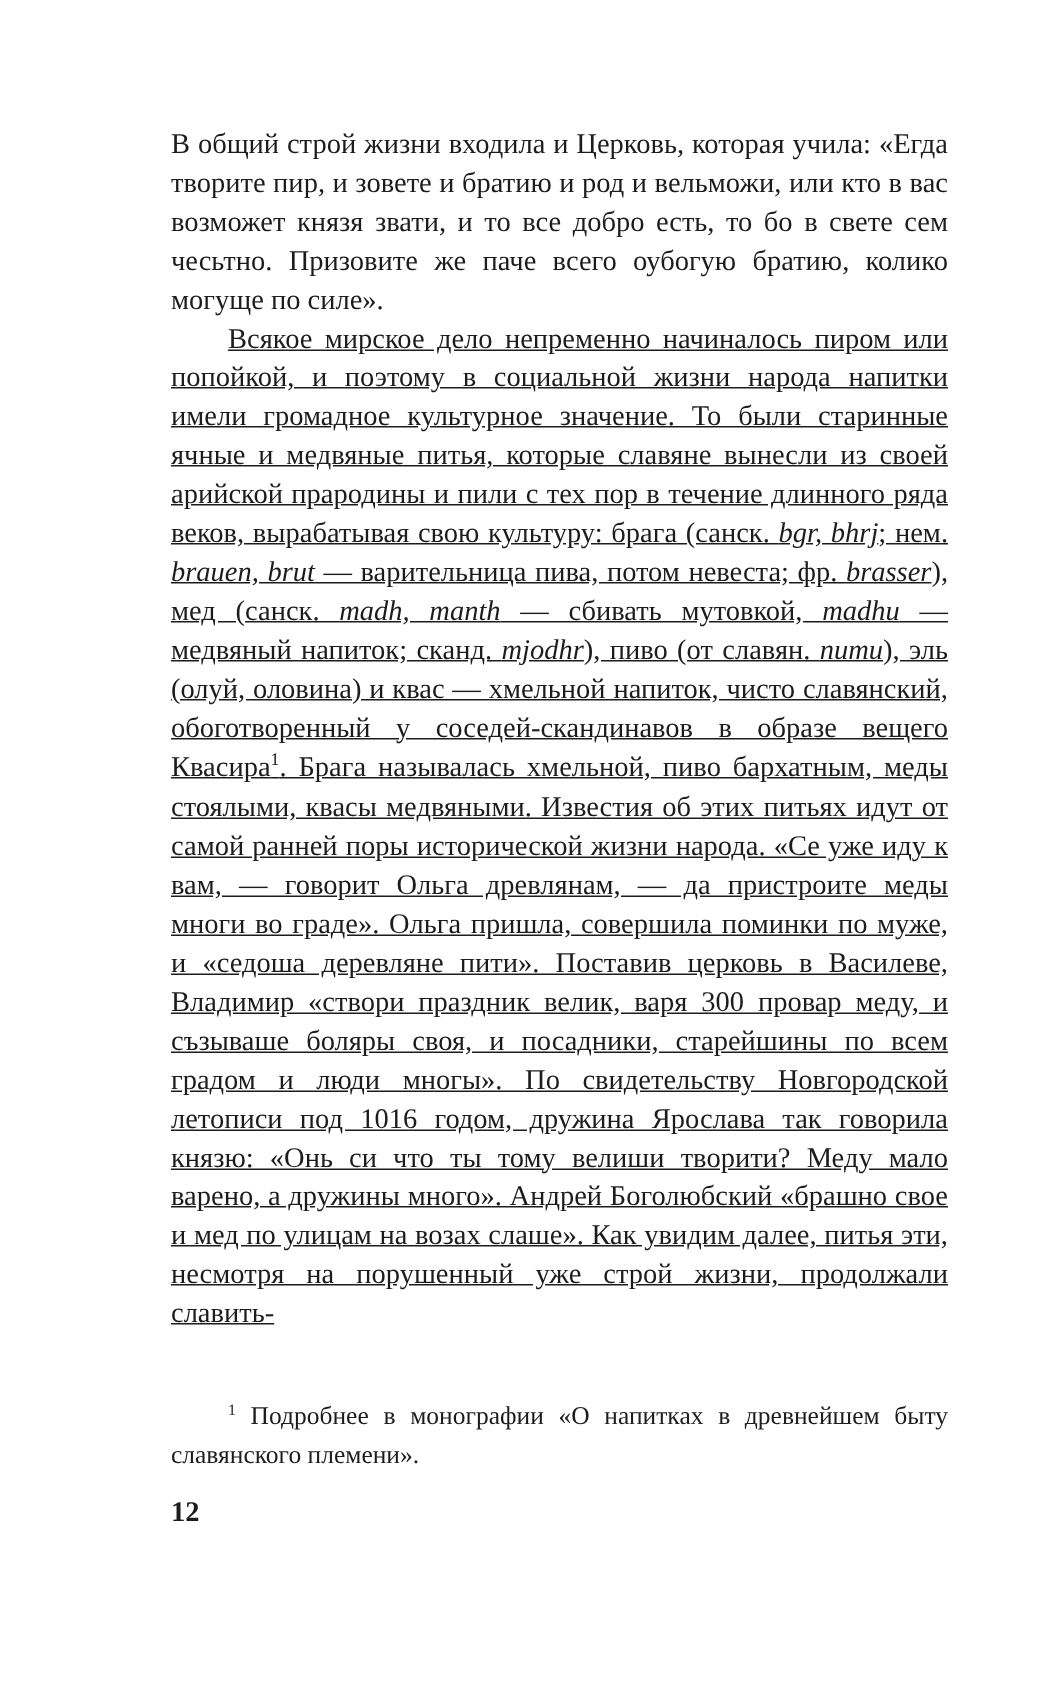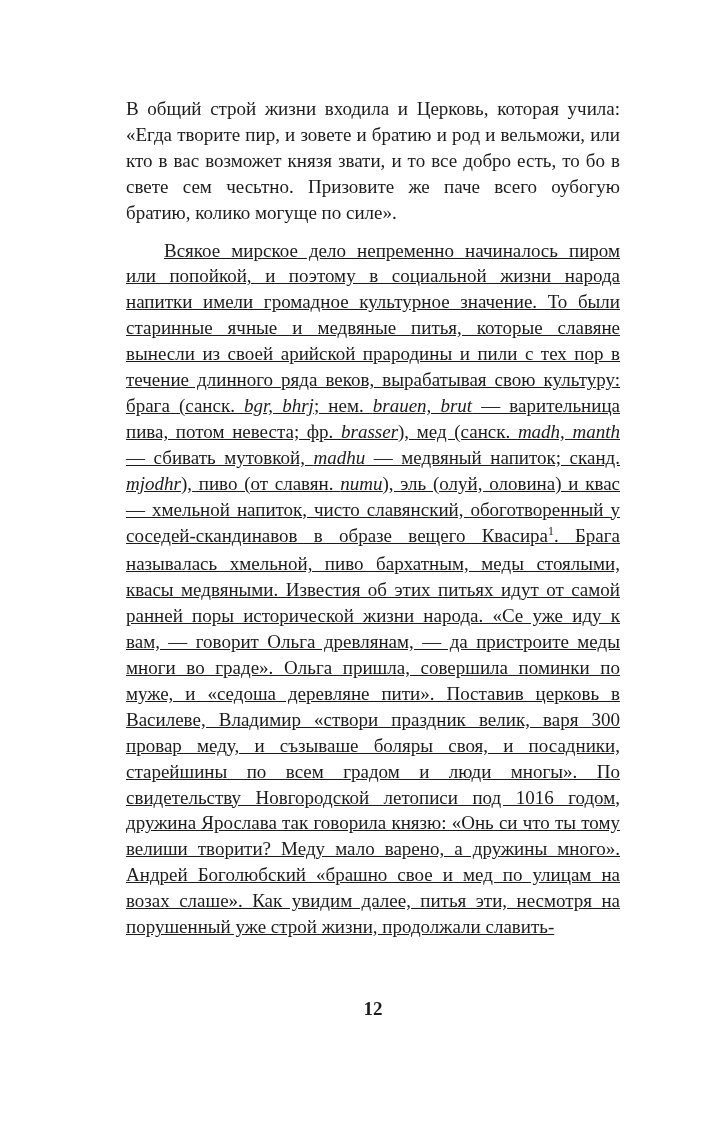--- a/index.html
+++ b/index.html
@@ -19,21 +19,21 @@
   .text-block {
     position: absolute;
     left: 114px;
     top: 84px;
     width: 518px;
     font-size: 19px;
     line-height: 25.9px;
     text-align: justify;
   }
   .para {
-    margin: 12px;
+    margin: 0;
   }
   .para.indent {
     text-indent: 38px;
     text-decoration: underline;
   }
   .run-normal {
     font-style: normal;
   }
   .run-italic {
     font-style: italic;
@@ -51,31 +51,33 @@
     font-size: 17px;
     line-height: 22.5px;
     text-align: justify;
     text-indent: 38px;
   }
   .page-number {
     position: absolute;
     left: 114px;
     top: 998px;
     width: 518px;
-    text-align: center;
     font-size: 19px;
     font-weight: bold;
   }
 </style>
 </head>
 <body>
 
 <div class="book-page">
 
   <div class="text-block">
     <p class="para no-indent">В общий строй жизни входила и Церковь, которая учила: «Егда творите пир, и зовете и братию и род и вельможи, или кто в вас возможет князя звати, и то все добро есть, то бо в свете сем чесьтно. Призовите же паче всего оубогую братию, колико могуще по силе».</p>
     <p class="para indent"><span class="run-normal">Всякое мирское дело непременно начиналось пиром или попойкой, и поэтому в социальной жизни народа напитки имели громадное культурное значение. То были старинные ячные и медвяные питья, которые славяне вынесли из своей арийской прародины и пили с тех пор в течение длинного ряда веков, вырабатывая свою культуру: брага (санск. </span><span class="run-italic">bgr, bhrj</span><span class="run-normal">; нем. </span><span class="run-italic">brauen, brut</span><span class="run-normal"> — варительница пива, потом невеста; фр. </span><span class="run-italic">brasser</span><span class="run-normal">), мед (санск. </span><span class="run-italic">madh, manth</span><span class="run-normal"> — сбивать мутовкой, </span><span class="run-italic">madhu</span><span class="run-normal"> — медвяный напиток; сканд. </span><span class="run-italic">mjodhr</span><span class="run-normal">), пиво (от славян. </span><span class="run-italic">пити</span><span class="run-normal">), эль (олуй, оловина) и квас — хмельной напиток, чисто славянский, обоготворенный у соседей-скандинавов в образе вещего Квасира</span><span class="run-sup">1</span><span class="run-normal">. Брага называлась хмельной, пиво бархатным, меды стоялыми, квасы медвяными. Известия об этих питьях идут от самой ранней поры исторической жизни народа. «Се уже иду к вам, — говорит Ольга древлянам, — да пристроите меды многи во граде». Ольга пришла, совершила поминки по муже, и «седоша деревляне пити». Поставив церковь в Василеве, Владимир «створи праздник велик, варя 300 провар меду, и съзываше боляры своя, и посадники, старейшины по всем градом и люди многы». По свидетельству Новгородской летописи под 1016 годом, дружина Ярослава так говорила князю: «Онь си что ты тому велиши творити? Меду мало варено, а дружины много». Андрей Боголюбский «брашно свое и мед по улицам на возах слаше». Как увидим далее, питья эти, несмотря на порушенный уже строй жизни, продолжали славить-</span></p>
   </div>
 
+  <div class="footnote">
+    <span class="fn-marker">1</span><span> Подробнее в монографии «О напитках в древнейшем быту славянского племени».</span>
+  </div>
 
   <div class="page-number">12</div>
 
 </div>
 
 </body></html>

